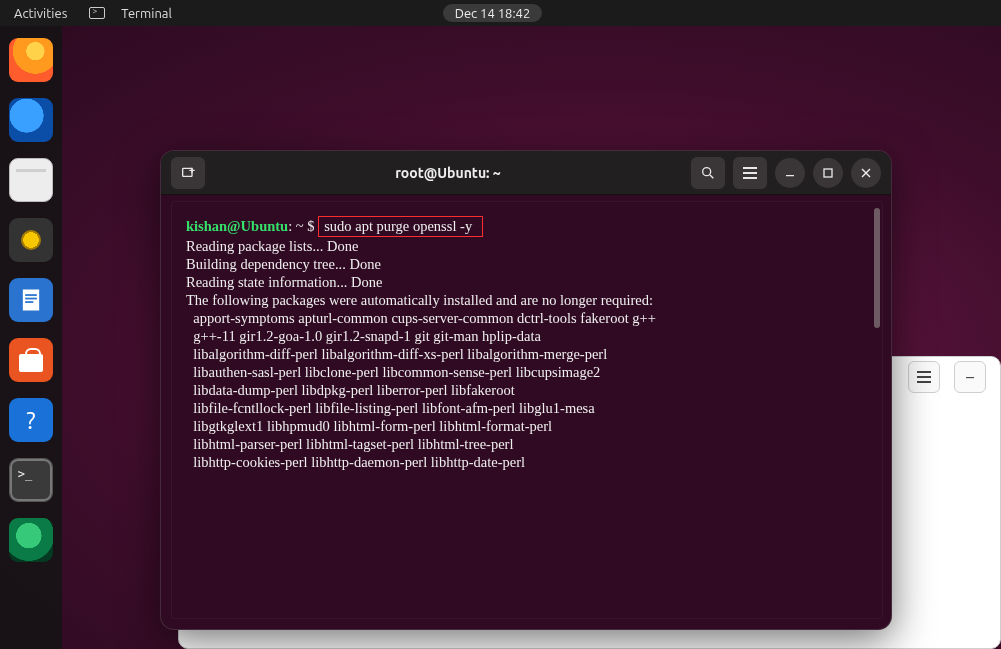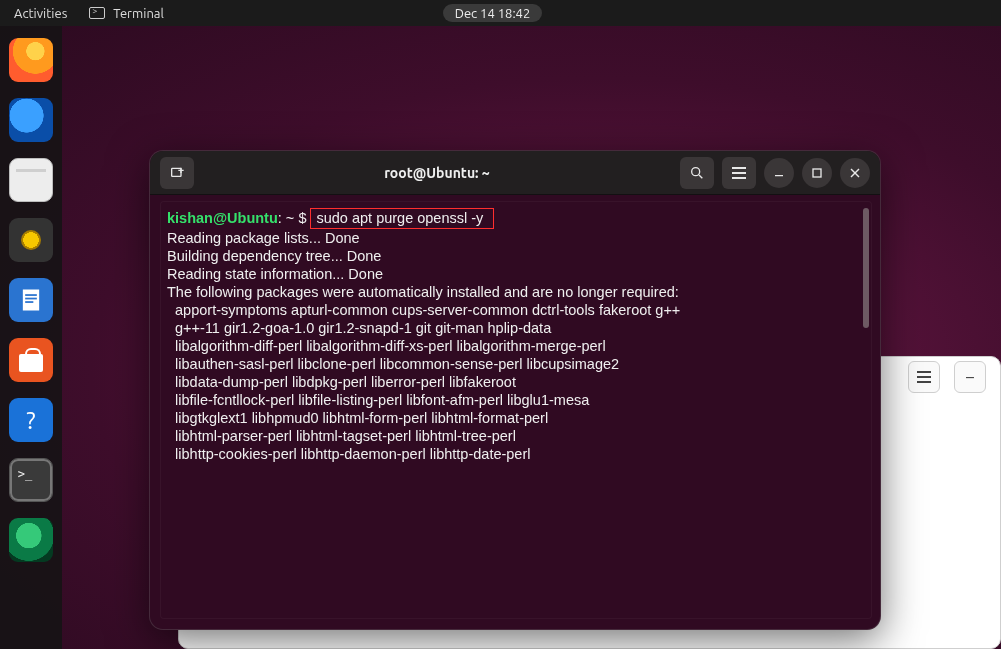--- a/index.html
+++ b/index.html
@@ -1,20 +1,20 @@
 <!DOCTYPE html>
 <html><head>
 <meta charset="utf-8">
 <style>
   html,body{margin:0;padding:0;width:1001px;height:649px;overflow:hidden;font-family:Ubuntu,Cantarell,"DejaVu Sans",sans-serif;background:#000}
   *{box-sizing:border-box}
   
   .topbar{position:absolute;left:0;top:0;width:100%;height:26px;background:#1b1b1b;color:#ddd;font-size:13px;display:flex;align-items:center}
   .topbar .tb-left{display:flex;align-items:flex-end;gap:22px;padding-left:14px}
-  .topbar .tb-app{display:flex;align-items:center;gap:8px}
+  .topbar .tb-app{display:flex;align-items:center;gap:16px}
   .topbar .tb-center{position:absolute;left:0;right:16px;display:flex;justify-content:center}
   .topbar .clock-pill{background:#3a3a3a;border-radius:12px;padding:2px 12px;color:#eee}
   .tb-term-icon{width:16px;height:12px;border:1.5px solid #ccc;border-radius:2px;position:relative}
   .tb-term-icon::before{content:">";position:absolute;left:2px;top:-2px;font-size:9px;color:#ccc}
   
   .desktop{position:absolute;left:0;top:26px;right:0;bottom:0;background:radial-gradient(ellipse at 60% 55%, #6c1c45 0%, #531238 35%, #3e0d2b 60%, #2c0a20 100%)}
   
   .dock{position:absolute;left:0;top:26px;width:62px;bottom:0;background:rgba(20,20,20,.85);display:flex;flex-direction:column;align-items:center;padding-top:12px;gap:16px}
   .dock .icon{width:44px;height:44px;border-radius:9px;display:flex;align-items:center;justify-content:center;font-size:24px;color:#fff}
   .ff{background:radial-gradient(circle at 60% 30%,#ffd24a 0 22%,#ff9a1e 23% 55%,#ff5c2e 56% 100%);}
@@ -34,33 +34,33 @@
   .termd span{font-family:monospace;font-size:12px;color:#eee;position:relative;left:-6px;top:-6px}
   .globe{background:radial-gradient(circle at 45% 40%,#35c979 0 35%,#0a7a46 36% 70%,#043a21 71% 100%);border-radius:50%}
   
   .filesbg{position:absolute;left:178px;top:356px;width:823px;height:293px;background:#fff;border-radius:10px;border:1px solid #cfcfcf}
   .filesbg .fb-head{height:40px;display:flex;justify-content:flex-end;align-items:center;gap:14px;padding-right:14px}
   .fb-btn{width:32px;height:32px;border:1px solid #cfcfcf;border-radius:6px;background:#fafafa;display:flex;align-items:center;justify-content:center}
   .fb-min{font-size:16px;color:#444}
   .fb-burger{display:flex;flex-direction:column;gap:3px}
   .fb-burger i{width:14px;height:2px;background:#444;display:block}
   
-  .termwin{position:absolute;left:149px;top:150px;width:732px;height:480px;background:#300a22;border:1px solid rgba(120,120,120,.3);border-radius:14px;box-shadow:0 10px 40px rgba(0,0,0,.55);overflow:hidden}
+  .termwin{position:absolute;left:160px;top:150px;width:732px;height:480px;background:#300a22;border:1px solid rgba(120,120,120,.3);border-radius:14px;box-shadow:0 10px 40px rgba(0,0,0,.55);overflow:hidden}
   .tw-head{height:44px;background:#221f20;display:flex;align-items:center;justify-content:space-between;padding:0 10px;border-bottom:1px solid #131012}
   .tw-left,.tw-right{display:flex;align-items:center;gap:8px}
   .tw-title{flex:1;text-align:center;color:#efefef;font-size:14px;font-weight:600}
   .hbtn{width:34px;height:32px;border-radius:6px;background:#3a3637;display:flex;align-items:center;justify-content:center;color:#e8e8e8}
   .hbtn.round{width:30px;height:30px;border-radius:50%}
   .hbtn.close{background:#3a3637}
   .hbtn svg{width:16px;height:16px;stroke:#e8e8e8;stroke-width:2;fill:none}
   .burger{flex-direction:column;gap:3px}
   .burger i{display:block;width:14px;height:2px;background:#e8e8e8}
   .tw-body{position:absolute;left:10px;right:8px;top:50px;bottom:10px;background:#300a22;border:1px solid rgba(255,255,255,.04);border-radius:4px;padding:6px 6px;overflow:hidden}
   .tw-scroll{position:absolute;right:2px;top:6px;width:6px;height:120px;background:#6d5a63;border-radius:3px}
-  pre.term{margin:0;font-family:Liberation Sans, sans-serif;font-size:14.5px;line-height:18px;color:#efefef;white-space:pre}
+  pre.term{margin:8px;font-family:Liberation Serif, serif;font-size:14.5px;line-height:18px;color:#efefef;white-space:pre}
   .p-user{color:#35e06b;font-weight:600}
   .p-path{color:#efefef}
   .p-sep{color:#efefef}
   .cmd-box{border:1.5px solid #ff2e2e;padding:0 6px 1px 5px;display:inline-block;color:#efefef}
 </style>
 </head>
 <body>
 
 <div class="topbar">
   <div class="tb-left">

